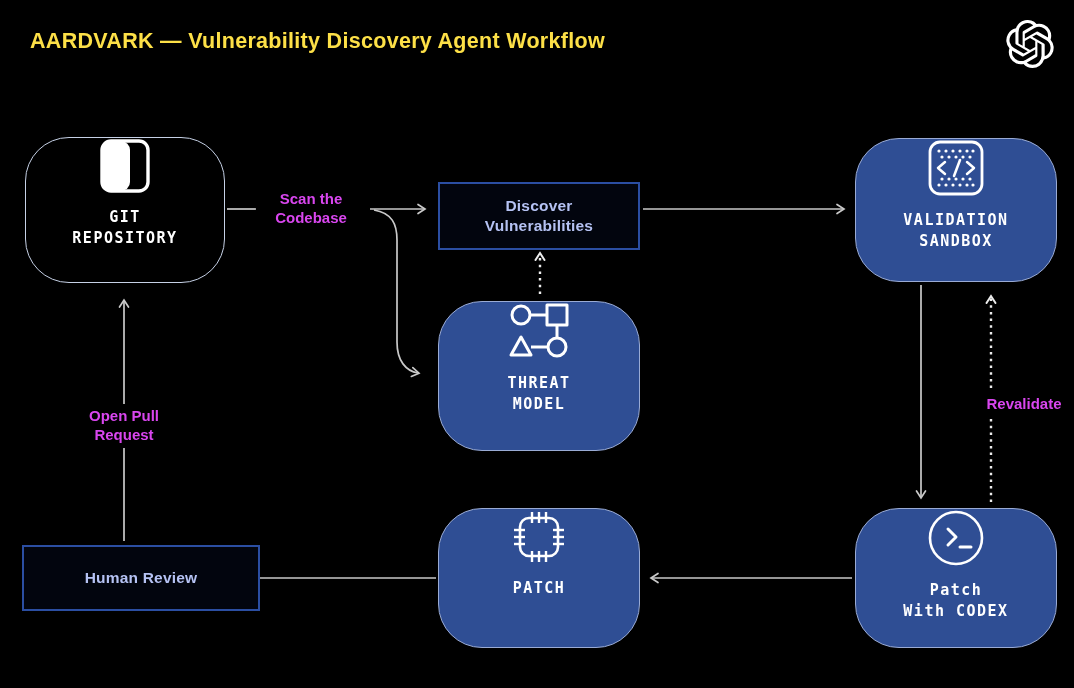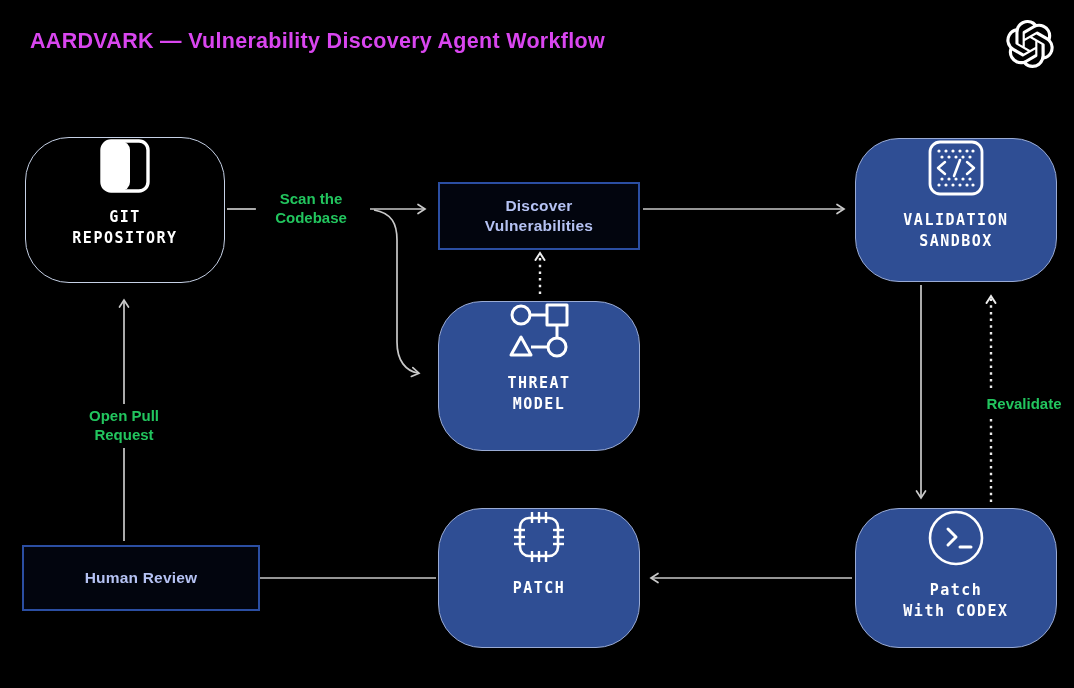--- a/index.html
+++ b/index.html
@@ -1,21 +1,21 @@
 <!DOCTYPE html>
 <html style="--bg: #000000; --node-fill: #2F4E94; --node-border: #9AABD4; --dark-node-border: #C6D1E6; --box-border: #2B4EA2; --accent-text: #B5C2F3;"><head>
 <meta charset="utf-8">
 <style>
   html,body{margin:0;padding:0;background:#000;}
   .stage{
     position:relative;width:1074px;height:688px;background:var(--bg,#000);
     font-family:"Liberation Sans",sans-serif;overflow:hidden;
   }
   .page-title{
-    position:absolute;left:30px;top:29px;color:#d946ef;font-size:21.5px;
+    position:absolute;left:30px;top:29px;color:#fde047;font-size:21.5px;
     font-weight:700;letter-spacing:0.3px;
   }
   .logo{position:absolute;left:1006px;top:20px;width:48px;height:48px;}
   .arrows{position:absolute;left:0;top:0;}
   .node{
     position:absolute;border-radius:44px;display:flex;flex-direction:column;
     align-items:center;justify-content:flex-start;gap:13px;box-sizing:border-box;
   }
   .node.blue{background:var(--node-fill,#2F4E94);border:1.5px solid var(--node-border,#9AABD4);}
   .node.dark{background:#000;border:1.5px solid var(--dark-node-border,#C6D1E6);}
@@ -26,21 +26,21 @@
   }
   .outline-box{
     position:absolute;background:#02050E;border:2px solid var(--box-border,#2B4EA2);
     display:flex;align-items:center;justify-content:center;box-sizing:border-box;
   }
   .box-label{
     font-weight:bold;color:var(--accent-text,#B5C2F3);font-size:15.5px;
     text-align:center;line-height:1.3;white-space:pre-line;letter-spacing:0.2px;
   }
   .edge-label{
-    position:absolute;background:#000;color:#22c55e;font-weight:bold;font-size:15px;
+    position:absolute;background:#000;color:#d946ef;font-weight:bold;font-size:15px;
     line-height:1.25;text-align:center;white-space:pre-line;padding:3px 8px;
     transform:translateX(-50%);
   }
 </style>
 </head>
 <body>
 
 <div class="stage">
 
   <svg class="arrows" width="1074" height="688">

